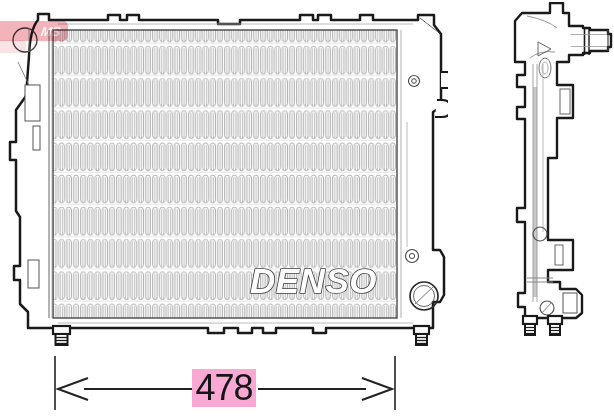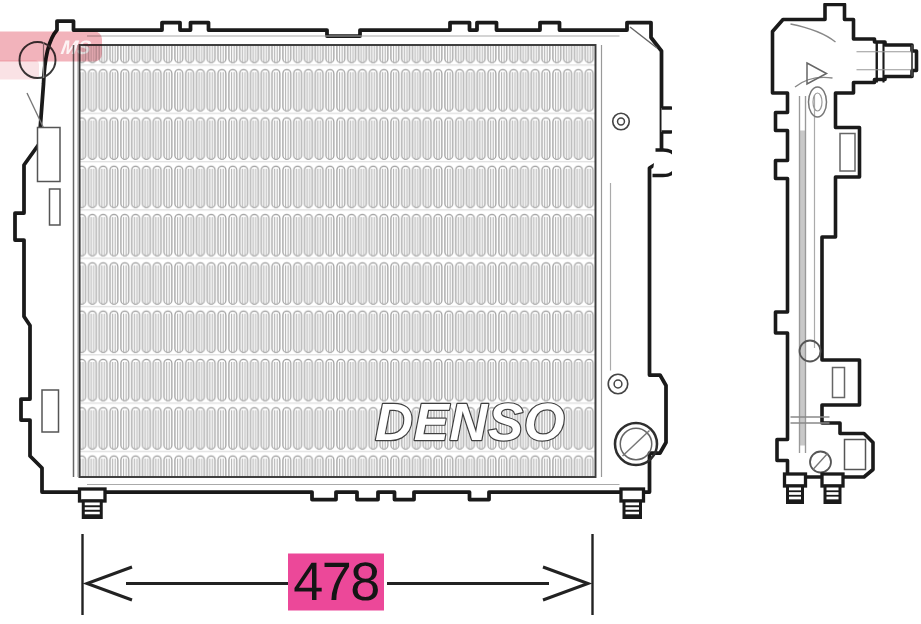--- a/index.html
+++ b/index.html
@@ -8,21 +8,21 @@
     font-family:"Liberation Sans",sans-serif;
   }
   .stage svg{position:absolute;display:block;}
   .front-svg{left:8px;top:12px;}
   .side-svg{left:505px;top:2px;}
   .logo-svg{left:246px;top:258px;}
   .dim-svg{left:40px;top:352px;}
   .dim-label{
     position:absolute;left:192px;top:369px;width:64px;height:38px;
     text-align:center;font-size:36px;line-height:38px;color:#151515;
-    letter-spacing:-1px;background:#ec4899;
+    letter-spacing:-1px;background:#f9a8d4;
   }
   .watermark{
     position:absolute;left:-8px;top:21px;width:76px;height:20px;
     background:rgba(224,73,94,0.42);border-radius:0 5px 5px 0;
     mix-blend-mode:multiply;display:flex;align-items:center;justify-content:flex-end;
     padding-right:8px;box-sizing:border-box;
   }
   .watermark .wm-sub{
     position:absolute;left:0;top:19px;width:34px;height:13px;
     background:rgba(224,73,94,0.16);border-radius:0 3px 3px 0;

